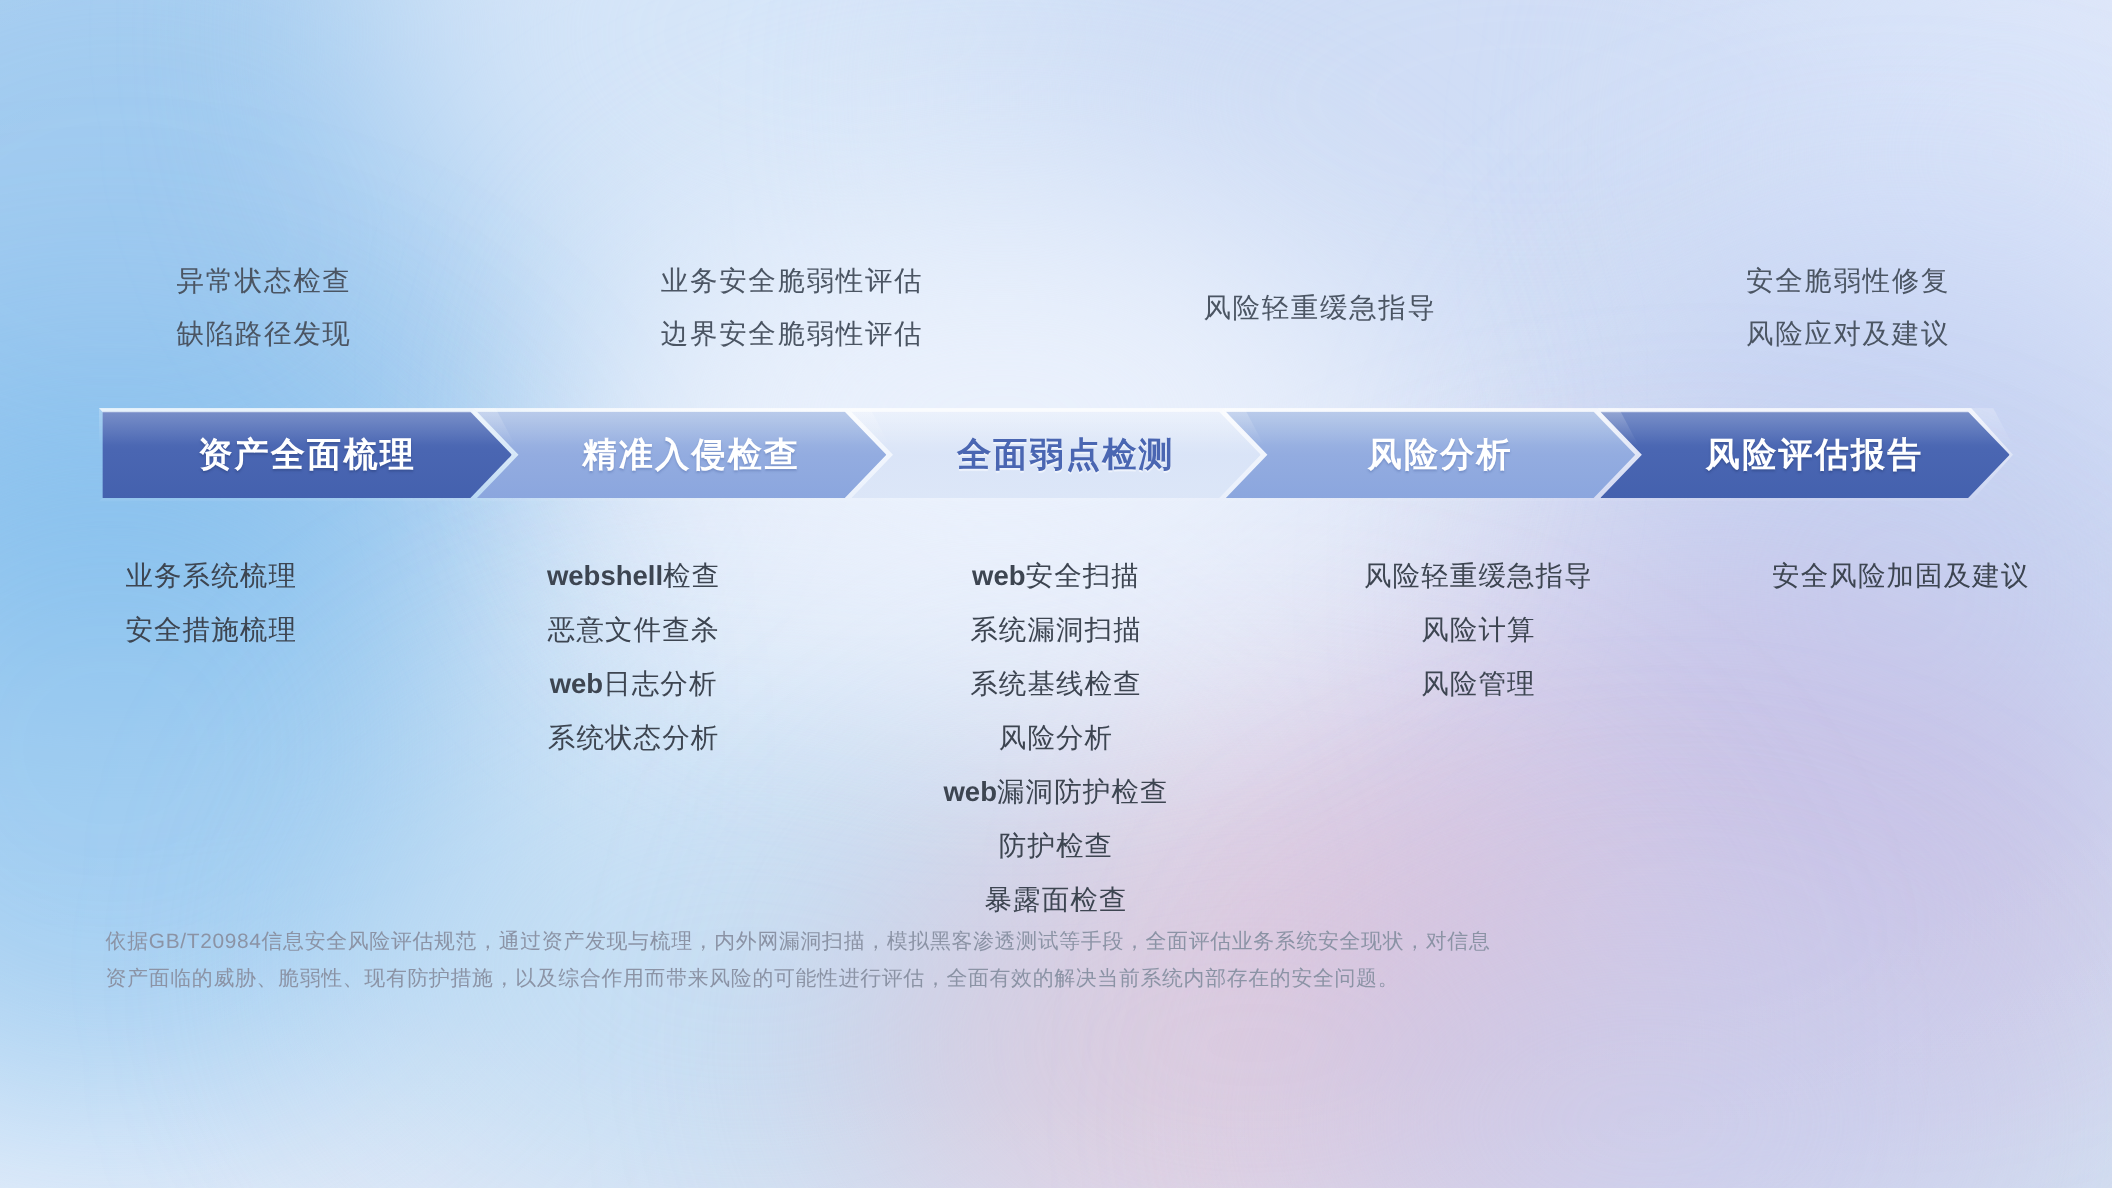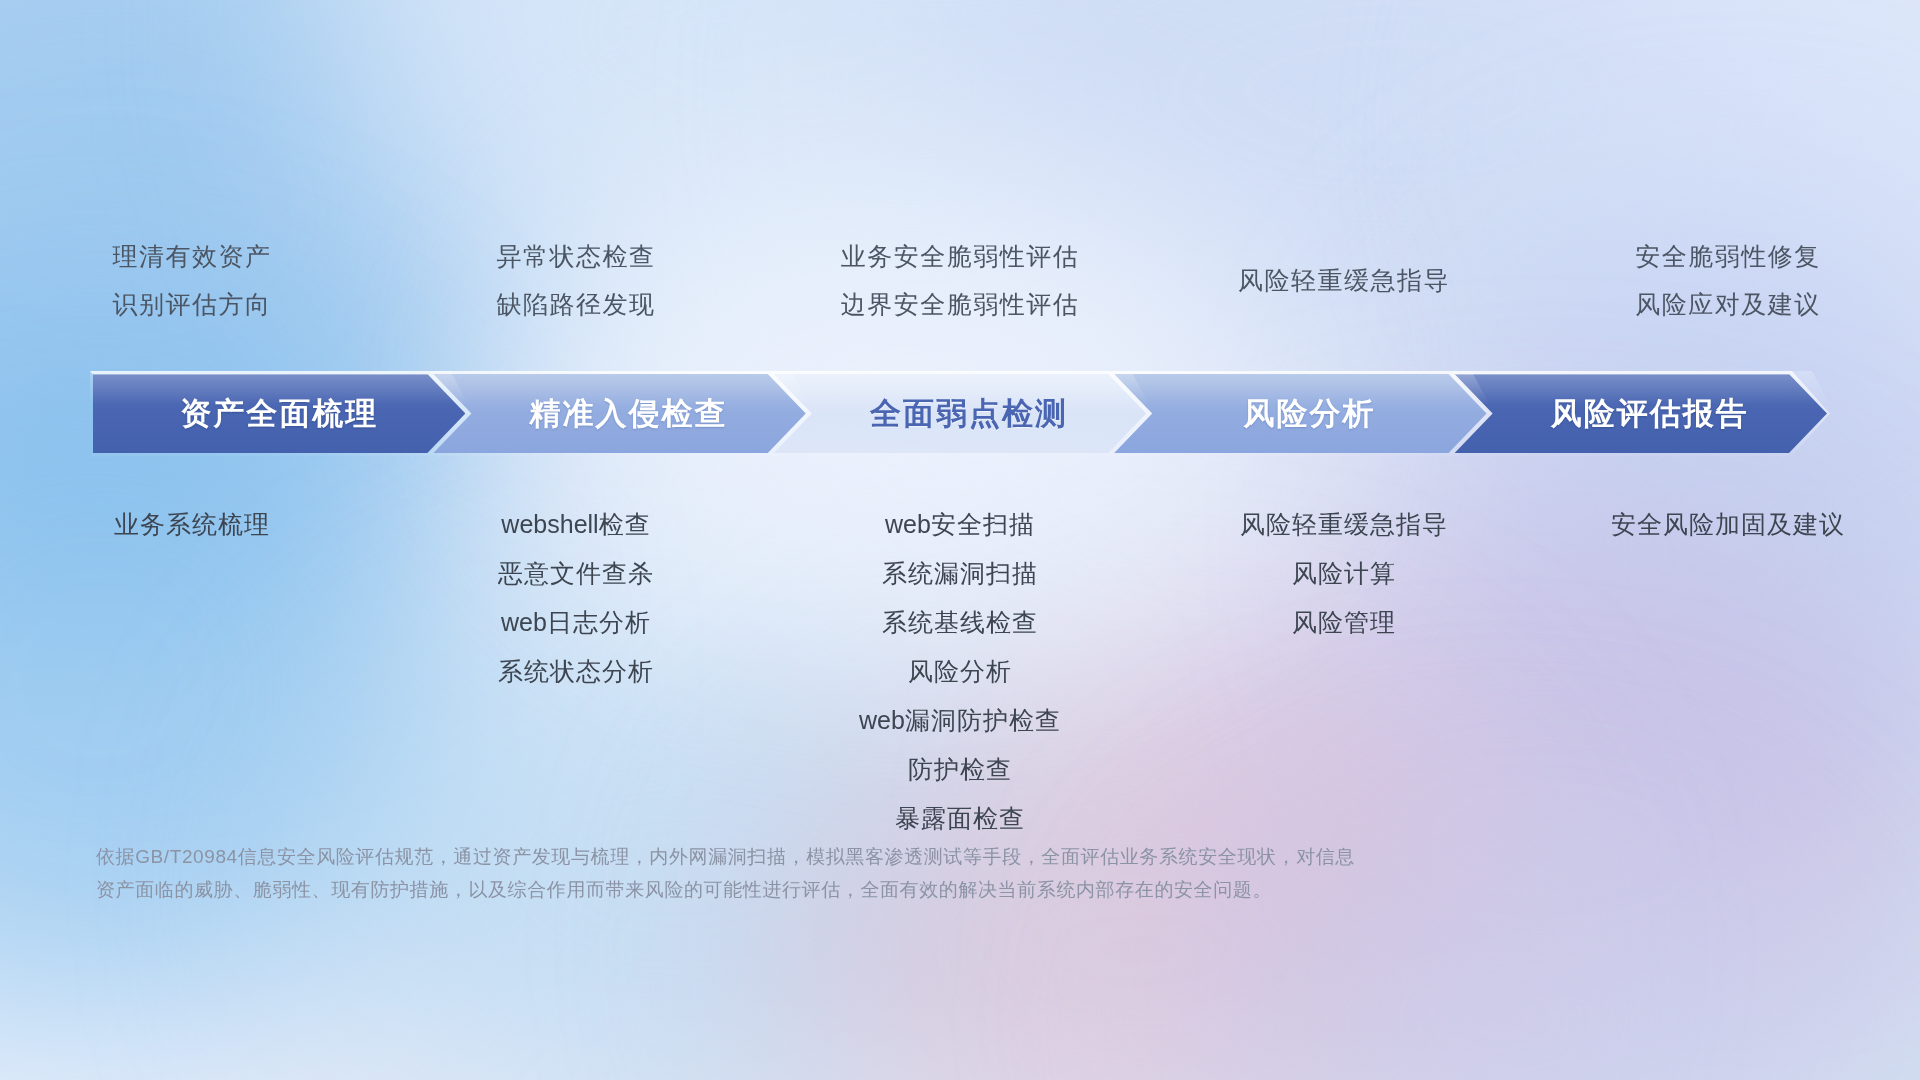--- a/index.html
+++ b/index.html
@@ -83,21 +83,21 @@
     clip-path:polygon(0 0, calc(100% - 18px) 0, 100% 100%, 0 100%);
     background:linear-gradient(180deg,rgba(255,255,255,.22),rgba(255,255,255,0));
     pointer-events:none;
   }
 
   
   #bot-row{top:500px;}
   .bot-item{
     font-size:25px;color:#3d4551;letter-spacing:1px;line-height:49px;white-space:nowrap;
   }
-  .bot-item .lat{font-weight:normal;letter-spacing:0;}
+  .bot-item .lat{font-weight:bold;letter-spacing:0;}
 
   
   #footer{
     position:absolute;left:96px;top:840px;width:1540px;
     font-size:19px;line-height:33px;color:#8b93a5;letter-spacing:.6px;
   }
   #footer .fl{display:block;white-space:nowrap;}
 </style>
 </head>
 <body>
@@ -113,24 +113,20 @@
   <div class="blob b7"></div>
   <div class="blob b8"></div>
   <div class="blob b5"></div>
   <div class="blob b6"></div>
   <div class="blob b11"></div>
   <div class="blob b9"></div>
   <div class="vignette"></div>
 
   <div class="cols" id="top-row">
       <div class="col">
-        <div class="top-line">理清有效资产</div>
-        <div class="top-line">识别评估方向</div>
-      </div>
-      <div class="col">
         <div class="top-line">异常状态检查</div>
         <div class="top-line">缺陷路径发现</div>
       </div>
       <div class="col">
         <div class="top-line">业务安全脆弱性评估</div>
         <div class="top-line">边界安全脆弱性评估</div>
       </div>
       <div class="col" style="padding-top: 24px;">
         <div class="top-line">风险轻重缓急指导</div>
       </div>
@@ -169,20 +165,21 @@
         <div class="edge"></div>
         <div class="shape" style="inset: 3px;"></div>
         <div class="gloss"></div>
         <div class="lbl" style="margin-left: 18px;">风险评估报告</div>
       </div>
     </div>
 
   <div class="cols" id="bot-row">
       <div class="col">
         <div class="bot-item"><span>业务系统梳理</span></div>
+        <div class="bot-item"><span>安全措施梳理</span></div>
       </div>
       <div class="col">
         <div class="bot-item"><span class="lat">webshell</span><span>检查</span></div>
         <div class="bot-item"><span>恶意文件查杀</span></div>
         <div class="bot-item"><span class="lat">web</span><span>日志分析</span></div>
         <div class="bot-item"><span>系统状态分析</span></div>
       </div>
       <div class="col">
         <div class="bot-item"><span class="lat">web</span><span>安全扫描</span></div>
         <div class="bot-item"><span>系统漏洞扫描</span></div>

